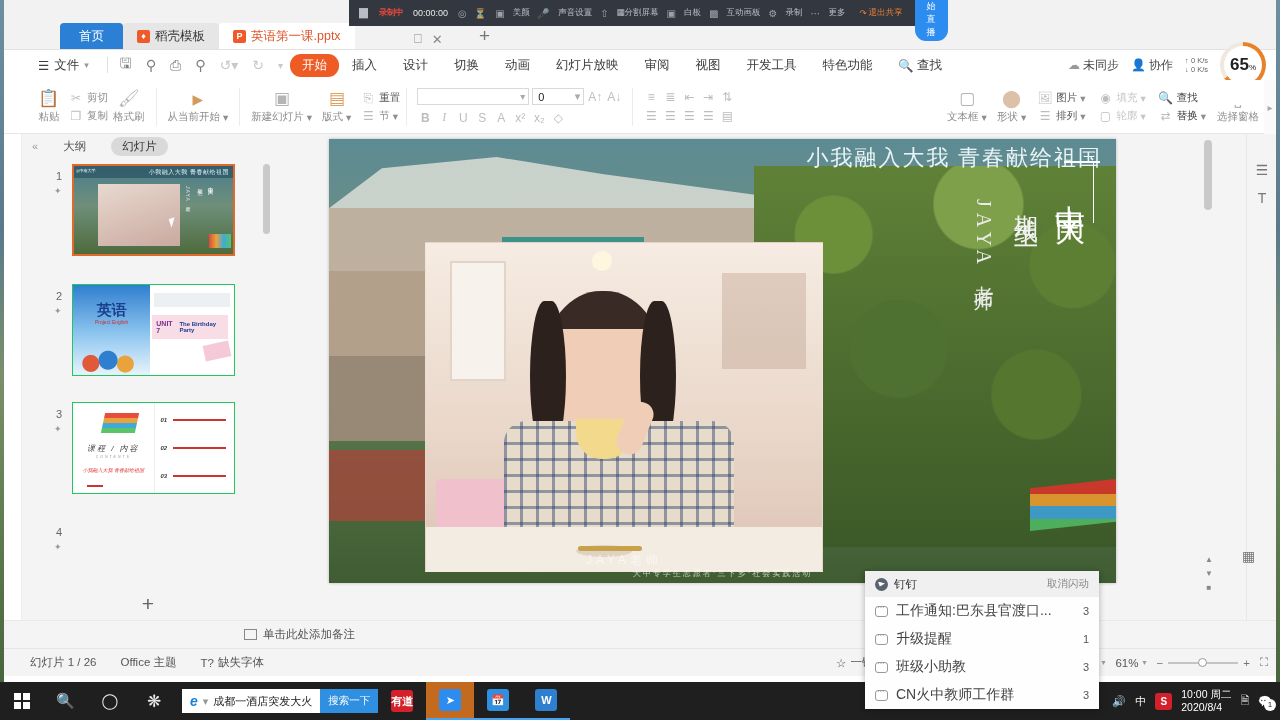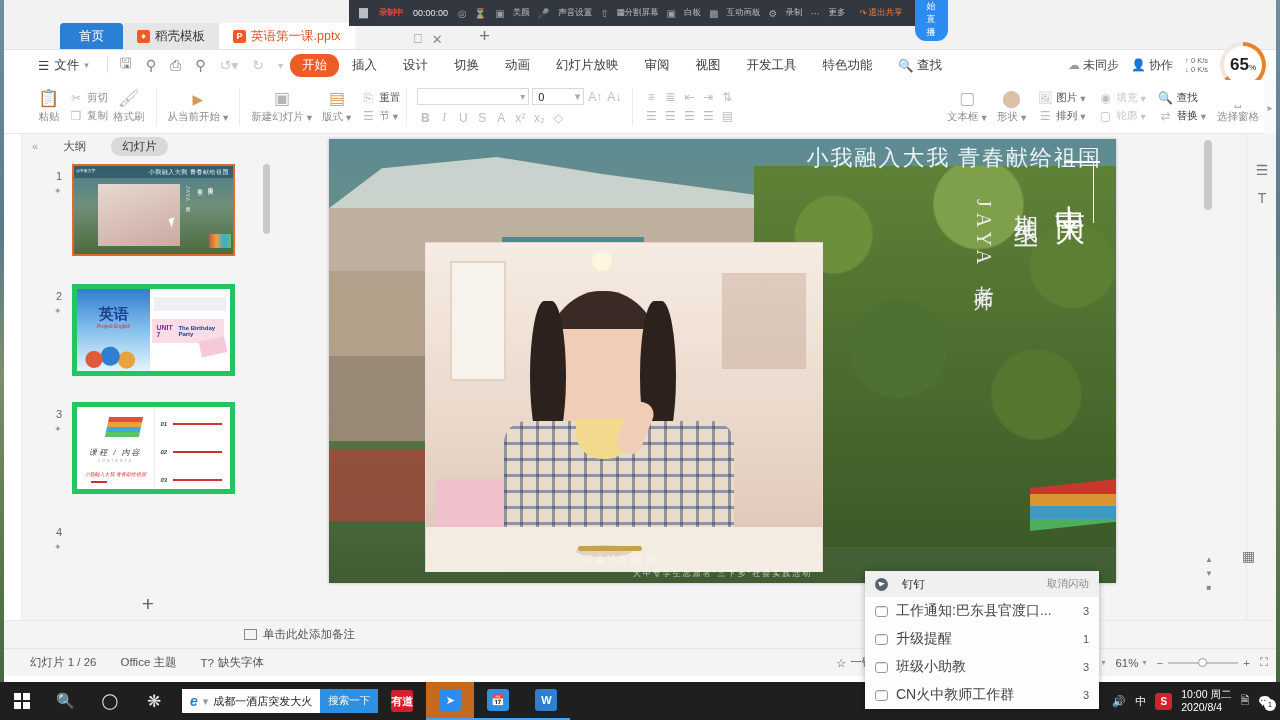--- a/index.html
+++ b/index.html
@@ -128,21 +128,21 @@
   .sp-head { height:24px; display:flex; align-items:center; gap:14px; padding-left:10px; font-size:11.5px; color:#555; }
   .sp-collapse { color:#999; font-size:11px; }
   .sp-tab { padding:2px 11px; border-radius:10px; }
   .sp-tab.sel { background:#d9d9d9; color:#333; }
   .sp-list { position:absolute; top:26px; left:0; right:0; bottom:36px; overflow:hidden; }
   .thumb-row { display:flex; align-items:flex-start; padding:4px 0 4px 22px; position:relative; }
   .thumb-no { position:absolute; left:34px; top:10px; font-size:11px; color:#666; }
   .thumb-star { position:absolute; left:32px; top:26px; font-size:9px; color:#999; }
   .thumb {
     width:163px; height:92px; margin-left:28px; background:#fff;
-    border:5px solid #22c55e; position:relative; overflow:hidden;
+    border:1px solid #22c55e; position:relative; overflow:hidden;
   }
   .thumb.sel { border:2px solid #e06a2b; }
   .sp-plus { position:absolute; bottom:4px; left:0; width:252px; text-align:center; font-size:21px; color:#666; }
   .sp-scrollbar { position:absolute; right:4px; top:30px; width:7px; height:70px; background:#c9c9c9; border-radius:4px; }
 
   
   .mini1 { position:absolute; inset:0; background:linear-gradient(180deg,#4a7d8c 0%,#6f8f7a 45%,#4d6b3c 100%); }
   .mini1 .bar { position:absolute; top:0; left:0; right:0; height:12px; background:rgba(30,70,85,.55); }
   .mini1 .logo { position:absolute; left:2px; top:2px; font-size:4px; color:#fff; }
   .mini1 .ttl { position:absolute; right:4px; top:2px; font-size:6px; color:#dff0f5; letter-spacing:.5px; }
@@ -287,21 +287,21 @@
      clip-path: polygon(0 18%, 100% 0, 100% 82%, 0 100%); opacity:.9; }
   .slide-bottom-txt { position:absolute; left:0; right:0; bottom:4px; text-align:center; font-size:8px; color:rgba(255,255,255,.65); letter-spacing:2px; }
 
   
   .ding-pop {
     position:absolute; left:861px; top:437px; width:234px; background:#fefefe;
     box-shadow:0 1px 6px rgba(0,0,0,.3); z-index:20; font-size:11px;
   }
   .ding-head { display:flex; align-items:center; justify-content:space-between;
     height:26px; padding:0 10px; background:#f0f0f0; }
-  .ding-brand { display:flex; align-items:center; gap:14px; color:#333; font-size:11.5px; }
+  .ding-brand { display:flex; align-items:center; gap:6px; color:#333; font-size:11.5px; }
   .ding-logo { width:13px; height:13px; border-radius:50%; background:#5a6470; position:relative; }
   .ding-logo::after { content:""; position:absolute; left:3px; top:4px; width:7px; height:5px; background:#fff;
      clip-path:polygon(0 0,100% 40%,25% 100%); }
   .ding-cancel { color:#888; font-size:10.5px; }
   .ding-item { display:flex; align-items:center; height:28px; padding:0 10px; gap:8px; color:#444; }
   .ding-msg-ico { width:13px; height:11px; border:1px solid #999; border-radius:3px; position:relative; flex:none; }
   .ding-msg-ico::after { content:"···"; position:absolute; left:1.5px; top:-3px; font-size:7px; color:#999; letter-spacing:0px; }
   .ding-text { flex:1; white-space:nowrap; overflow:hidden; text-overflow:ellipsis; font-size:14px; }
   .ding-count { color:#555; font-size:11px; }
 

